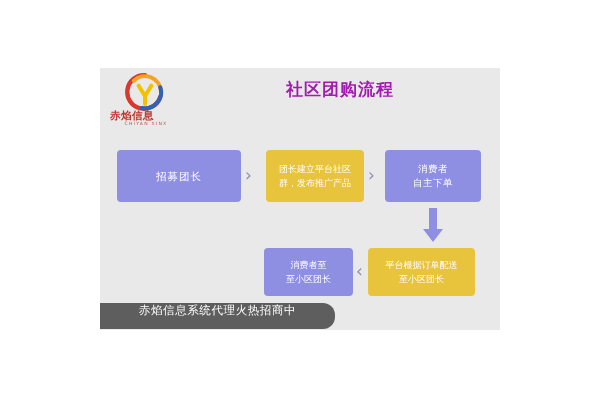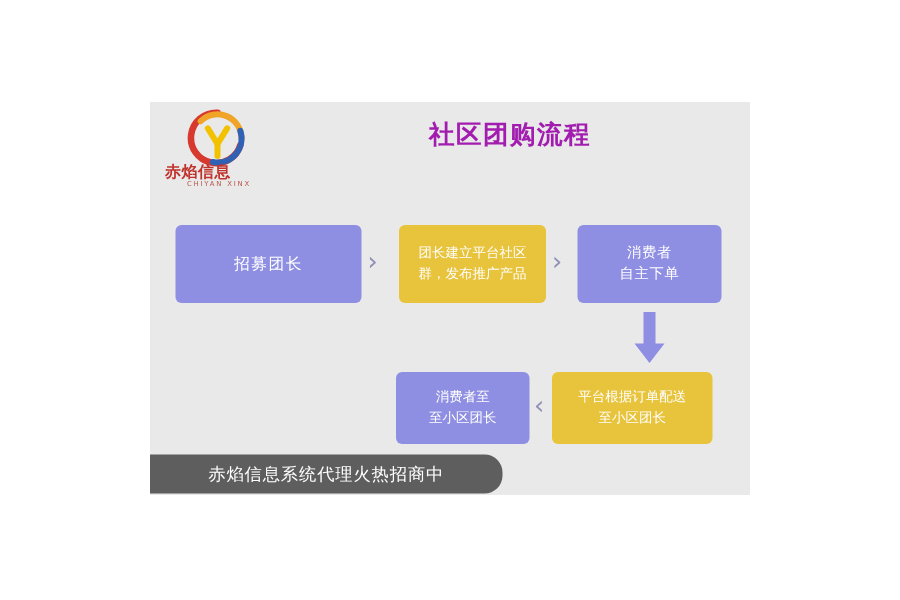--- a/index.html
+++ b/index.html
@@ -145,21 +145,21 @@
   #promo-banner {
     position: absolute;
     left: 100px;
     top: 303px;
     width: 235px;
     height: 26px;
     background: #5e5e5e;
     border-top-right-radius: 12px;
     border-bottom-right-radius: 12px;
     display: flex;
-    align-items: center;
+    align-items: flex-start;
     justify-content: center;
   }
   #promo-text {
     font-size: 11.5px;
     color: #ffffff;
     letter-spacing: 0.6px;
     white-space: nowrap;
   }
 </style>
 </head>

